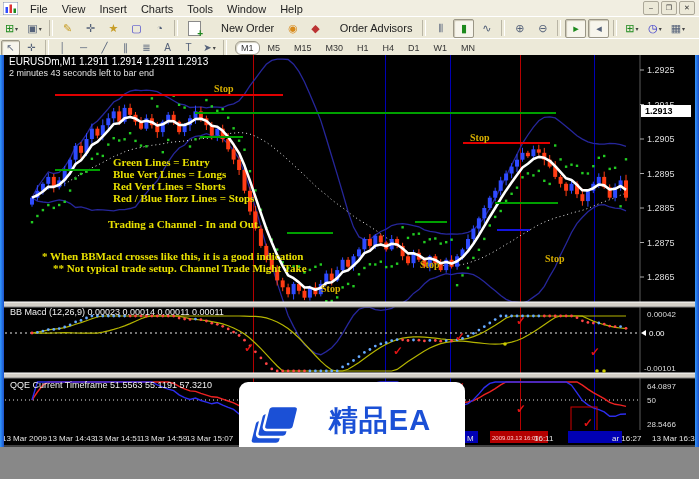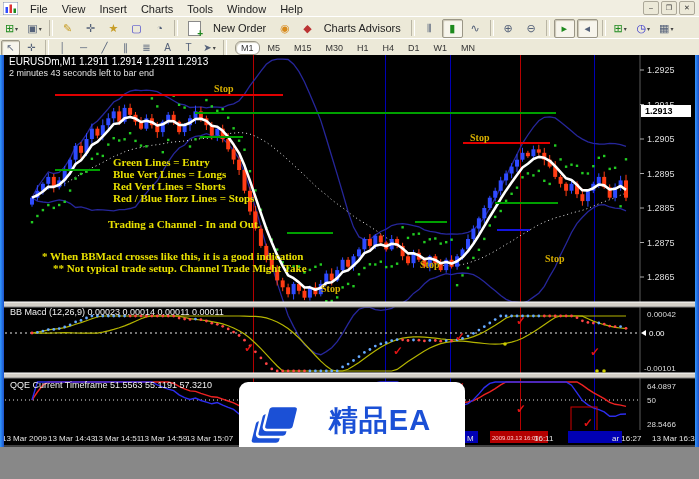--- a/index.html
+++ b/index.html
@@ -16,21 +16,21 @@
   
   .tb{position:absolute;left:0;width:699px;display:flex;align-items:center;background:#ece9d8;
       border-top:1px solid #fff;border-bottom:1px solid #cfccbc;}
   .tb1{top:16px;height:22px;}
   .tb2{top:38px;height:17px;}
   .btn{min-width:19px;height:17px;margin:0 1px;display:flex;align-items:center;justify-content:center;
        font-size:11px;color:#55627a;border:1px solid transparent;border-radius:2px;background:transparent;}
   .tb2 .btn{height:14px;min-width:17px;font-size:10px;}
   .btn.pressed{background:#f7f5ec;border:1px solid #9a9686;box-shadow:inset 1px 1px 1px #c9c5b4;}
   .btn .dd{font-size:6px;margin-left:1px;color:#444;}
-  .lbl-btn{display:flex;align-items:center;gap:12px;padding:0 6px;font-size:11px;color:#222;height:18px;
+  .lbl-btn{display:flex;align-items:center;gap:20px;padding:0 6px;font-size:11px;color:#222;height:18px;
            border:1px solid transparent;}
   .vsep{width:2px;height:16px;margin:0 3px;border-left:1px solid #b9b5a5;border-right:1px solid #fff;}
   .tfbar{display:flex;align-items:center;margin-left:4px;}
   .tfbtn{font-size:9px;color:#333;padding:1px 5px;margin:0 1px;border:1px solid transparent;border-radius:6px;}
   .tfbtn.pressed{background:#fff;border:1px solid #9a9686;box-shadow:inset 1px 1px 1px #d5d2c2;}
   .ic-green{color:#1d8a1d}.ic-gold{color:#c79d26}.ic-red{color:#b33}.ic-blue{color:#33c}
   .ic-orange{color:#d88a1a}
   .neworder-ic{width:11px;height:13px;background:#fff;border:1px solid #8a8a8a;position:relative;}
   .neworder-ic::after{content:"+";position:absolute;right:-3px;bottom:-4px;color:#1d8a1d;font-weight:bold;font-size:10px;}
   
@@ -116,21 +116,21 @@
     <span class="vsep"></span>
     <span class="lbl-btn">
       <span class="neworder-ic"></span>
       <span>New Order</span>
     </span>
     <span class="btn">
         <span class="ic-orange">◉</span>
       </span>
     <span class="lbl-btn">
       <span class="ic-red">◆</span>
-      <span>Charts Advisors</span>
+      <span>Order Advisors</span>
     </span>
     <span class="vsep"></span>
     <span class="btn">
         <span>⫴</span>
       </span>
     <span class="btn pressed">
         <span class="ic-green">▮</span>
       </span>
     <span class="btn">
         <span>∿</span>

